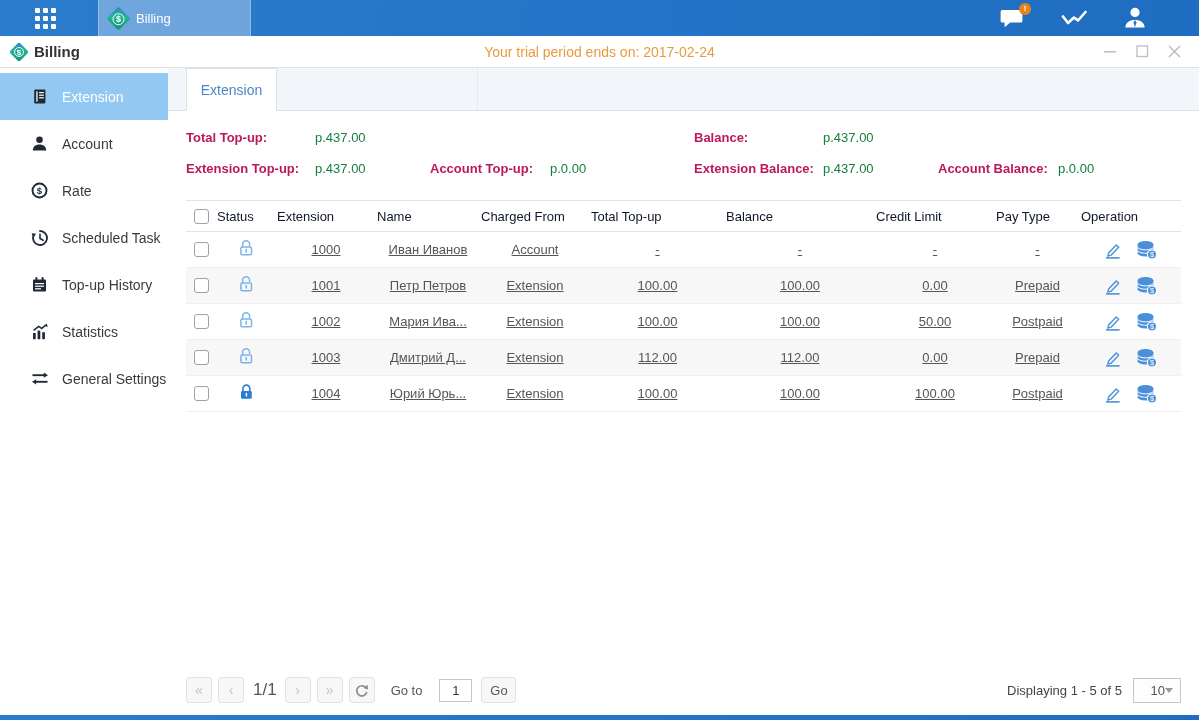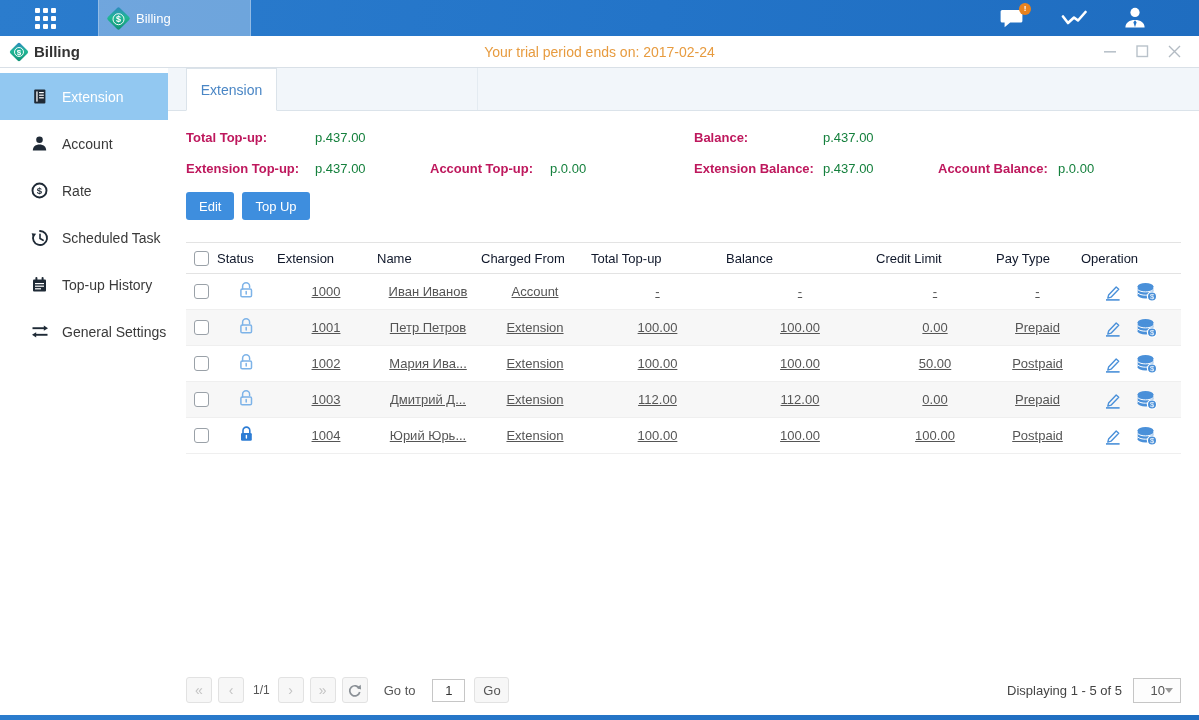--- a/index.html
+++ b/index.html
@@ -80,21 +80,21 @@
   tr.alt { background:#f7f7f7; }
   .cbx { width:15px; height:15px; border:1px solid #9aa1a8; border-radius:3px; background:#fff;
     margin:0 auto; cursor:pointer; }
   .lock { display:inline-flex; cursor:pointer; }
   .op { display:inline-flex; margin:0 7px; cursor:pointer; vertical-align:middle; }
   
   .pagebar { margin-top:auto; display:flex; align-items:center; padding-bottom:12px; }
   .pg-btn { width:26px; height:26px; background:#f7f7f7; border:1px solid #e2e2e2; border-radius:3px;
     display:flex; align-items:center; justify-content:center; color:#c3c3c3; font-size:14px;
     margin-right:6px; cursor:pointer; }
-  .pg-info { color:#555; font-size:12px; margin:0 8px 0 3px; }
+  .pg-info { color:#555; font-size:17px; margin:0 8px 0 3px; }
   .goto-label { color:#555; font-size:13px; margin:0 17px 0 10px; }
   .goto-input { width:33px; height:23px; border:1px solid #c6c6c6; text-align:center;
     font-size:13px; color:#333; font-family:inherit; }
   .go-btn { width:35px; height:26px; background:#f7f7f7; border:1px solid #e2e2e2; border-radius:3px;
     color:#555; font-size:13px; font-family:inherit; margin-left:9px; cursor:pointer; }
   .pag-right { margin-left:auto; display:flex; align-items:center; gap:11px; color:#444; font-size:13px; }
   .size-select { width:48px; height:25px; border:1px solid #c6c6c6; background:#fdfdfd;
     display:flex; align-items:center; justify-content:flex-end; padding:0 7px;
     color:#555; font-size:13px; cursor:pointer; }
   .caret { width:0; height:0; border-left:4px solid transparent; border-right:4px solid transparent;
@@ -219,20 +219,32 @@
         <svg width="17" height="17" viewBox="0 0 17 17">
             <rect x="2" y="3.4" width="13" height="12.2" rx="1" fill="#1f2a36"></rect>
             <rect x="4.4" y="1.1" width="2" height="3.6" rx="0.9" fill="#1f2a36"></rect>
             <rect x="10.6" y="1.1" width="2" height="3.6" rx="0.9" fill="#1f2a36"></rect>
             <rect x="4" y="7" width="9" height="1.2" fill="#fff"></rect>
             <rect x="4" y="9.6" width="9" height="1.2" fill="#fff"></rect>
             <rect x="4" y="12.2" width="6" height="1.2" fill="#fff"></rect>
           </svg>
       </span>
       <span>Top-up History</span>
+    </div>
+    <div class="side-item">
+      <span class="sicon">
+        <svg width="18" height="17" viewBox="0 0 18 17">
+            <rect x="2" y="10" width="2.7" height="6.2" fill="#1f2a36"></rect>
+            <rect x="6.6" y="7.6" width="2.7" height="8.6" fill="#1f2a36"></rect>
+            <rect x="11.2" y="9.2" width="2.7" height="7" fill="#1f2a36"></rect>
+            <path d="M2.6 7.4 L7.7 3.4 L10.7 5.4 L14.8 2" fill="none" stroke="#1f2a36" stroke-width="1.6"></path>
+            <polygon points="15.9,0.6 16.6,4.2 13.4,2.4" fill="#1f2a36"></polygon>
+          </svg>
+      </span>
+      <span>Statistics</span>
     </div>
     <div class="side-item">
       <span class="sicon">
         <svg width="18" height="15" viewBox="0 0 18 15">
             <path d="M1.5 4.2 H13.5" stroke="#1f2a36" stroke-width="1.9"></path>
             <polygon points="12.8,1.6 17,4.2 12.8,6.8" fill="#1f2a36"></polygon>
             <path d="M4.5 10.8 H16.5" stroke="#1f2a36" stroke-width="1.9"></path>
             <polygon points="5.2,8.2 1,10.8 5.2,13.4" fill="#1f2a36"></polygon>
           </svg>
       </span>
@@ -268,24 +280,20 @@
           </div>
           <div class="sum-row">
             <span class="lab">Extension Balance:</span>
             <span class="val">p.437.00</span>
             <span class="lab second">Account Balance:</span>
             <span class="val">p.0.00</span>
           </div>
         </div>
       </div>
 
-      <div class="btnrow">
-        <button class="btn">Edit</button>
-        <button class="btn">Top Up</button>
-      </div>
 
       <table class="ext">
         <colgroup>
           <col style="width:30px">
             <col style="width:60px">
             <col style="width:100px">
             <col style="width:104px">
           <col style="width:110px">
             <col style="width:135px">
             <col style="width:150px">

